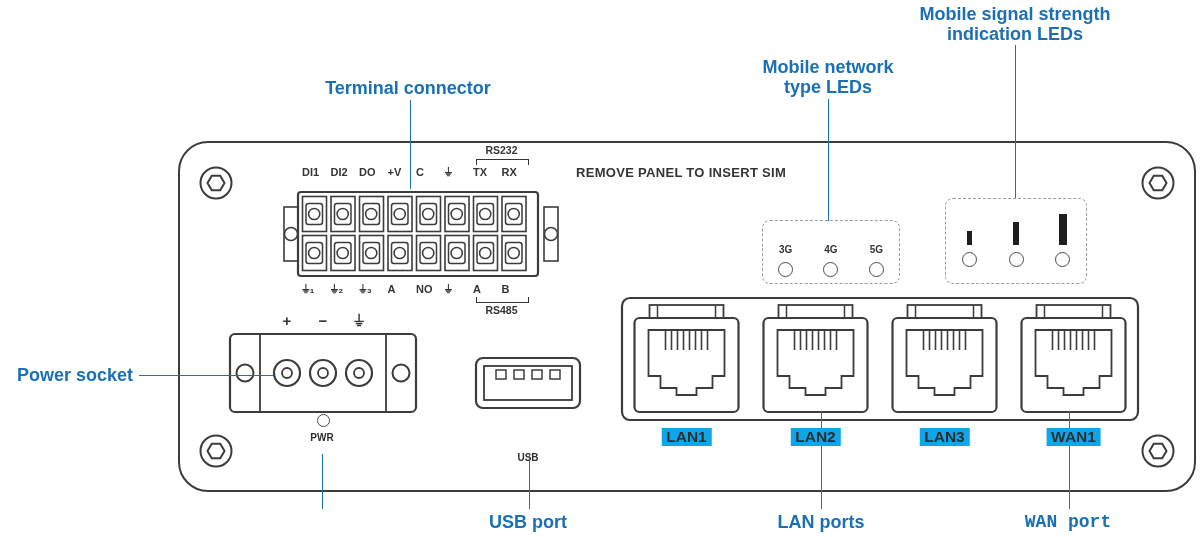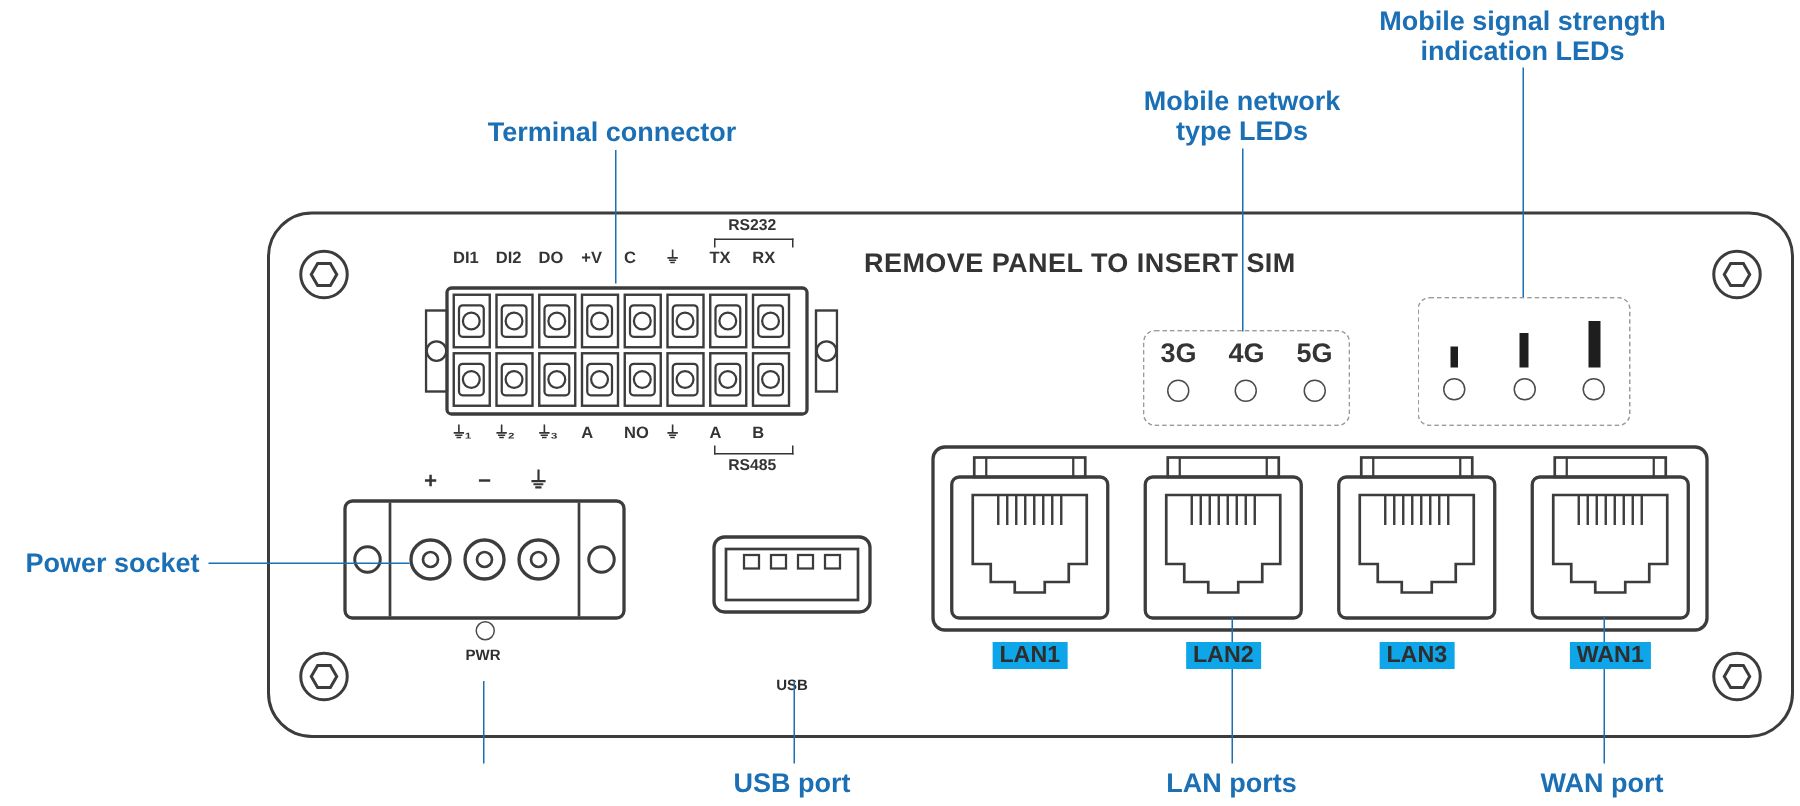--- a/index.html
+++ b/index.html
@@ -16,29 +16,29 @@
   .trow span{flex:0 0 28.5px;font-size:11px;font-weight:bold;color:#343434;white-space:nowrap;}
   .bracket-top{position:absolute;left:476px;top:159px;width:51px;height:5px;
          border-top:1.5px solid #343434;border-left:1.5px solid #343434;border-right:1.5px solid #343434;}
   .bracket-bottom{position:absolute;left:476px;top:297px;width:51px;height:5px;
          border-bottom:1.5px solid #343434;border-left:1.5px solid #343434;border-right:1.5px solid #343434;}
   .bracket-label{position:absolute;left:476px;width:51px;text-align:center;
          font-size:10.5px;font-weight:bold;color:#343434;}
   
   .dashed-box{position:absolute;border:1.6px dashed #9b9b9b;border-radius:8px;display:flex;}
   .led-col{flex:1 1 0;display:flex;flex-direction:column;align-items:center;}
-  .led-label{font-size:18px;font-weight:bold;margin-top:4px;}
+  .led-label{font-size:10px;font-weight:bold;margin-top:23px;}
   .led-circle{width:13px;height:13px;border:1.7px solid #4b4b4b;border-radius:50%;background:#fff;margin-top:7px;}
   .bars-area{height:46px;display:flex;align-items:flex-end;}
   .sbar{background:#1e1e1e;}
   .sbar1{width:5px;height:14px;}
   .sbar2{width:6.5px;height:23px;}
   .sbar3{width:8px;height:31px;}
   
-  .sim-note{position:absolute;left:576px;top:165px;font-size:18px;font-weight:bold;letter-spacing:.3px;color:#343434;}
+  .sim-note{position:absolute;left:576px;top:165px;font-size:13px;font-weight:bold;letter-spacing:.3px;color:#343434;}
   .pin-row{position:absolute;left:269px;top:312px;width:108px;display:flex;}
   .pin-row span{flex:0 0 36px;text-align:center;font-size:15px;font-weight:bold;}
   .pwr-led{position:absolute;left:317px;top:414px;width:11px;height:11px;border:1.7px solid #4b4b4b;border-radius:50%;background:#fff;}
   .big-label{position:absolute;font-size:10px;font-weight:bold;text-align:center;color:#2e2e2e;}
   .port-label{position:absolute;top:428px;transform:translateX(-50%);font-size:15.5px;font-weight:bold;
          color:#2e2e2e;background:#0ea5e9;padding:0 5px;z-index:3;}
   
   .callout{position:absolute;color:var(--accent,#1b6fb4);font-weight:bold;font-size:18px;line-height:20px;text-align:center;z-index:4;}
   .cline{position:absolute;background:var(--accent,#1b6fb4);z-index:1;}
   .vline{width:1.6px;}
@@ -281,15 +281,15 @@
     <div>Mobile network</div>
     <div>type LEDs</div>
   </div>
   <div class="callout" style="left:890px;top:4px;width:250px;">
     <div>Mobile signal strength</div>
     <div>indication LEDs</div>
   </div>
   <div class="callout" style="left:0px;top:365px;width:133px;text-align:right;">Power socket</div>
   <div class="callout" style="left:453px;top:512px;width:150px;">USB port</div>
   <div class="callout" style="left:746px;top:512px;width:150px;">LAN ports</div>
-  <div class="callout" style="left:993px;top:512px;width:150px;">WAN port</div>
+  <div class="callout" style="left:993px;top:512px;width:150px;font-family:Liberation Mono, monospace;">WAN port</div>
 
 </div>
 
 </body></html>

